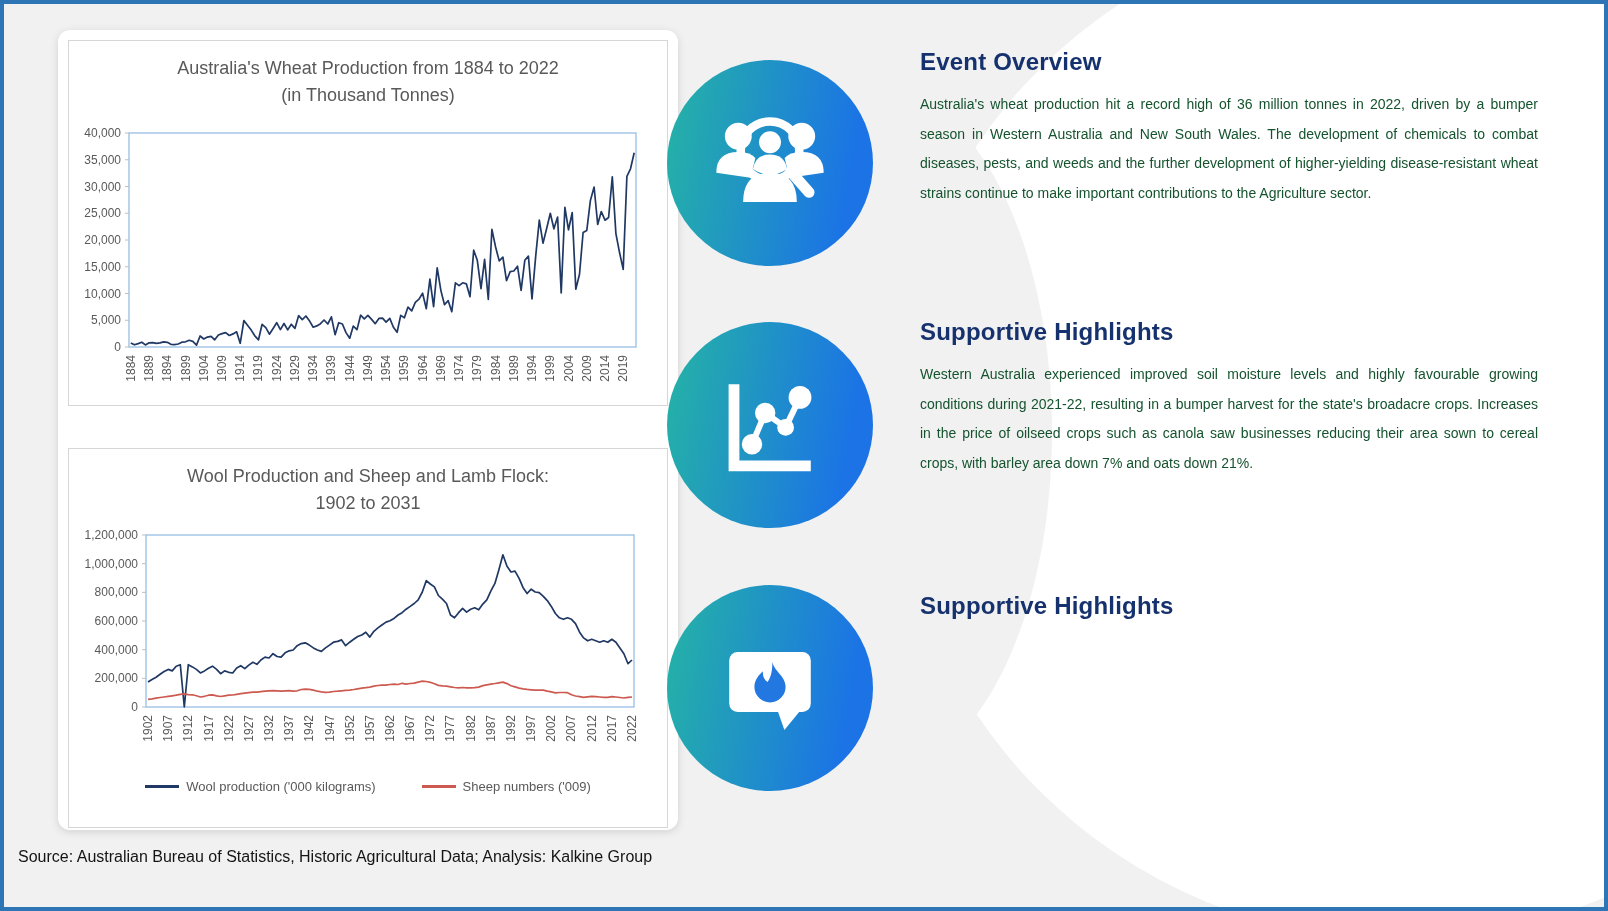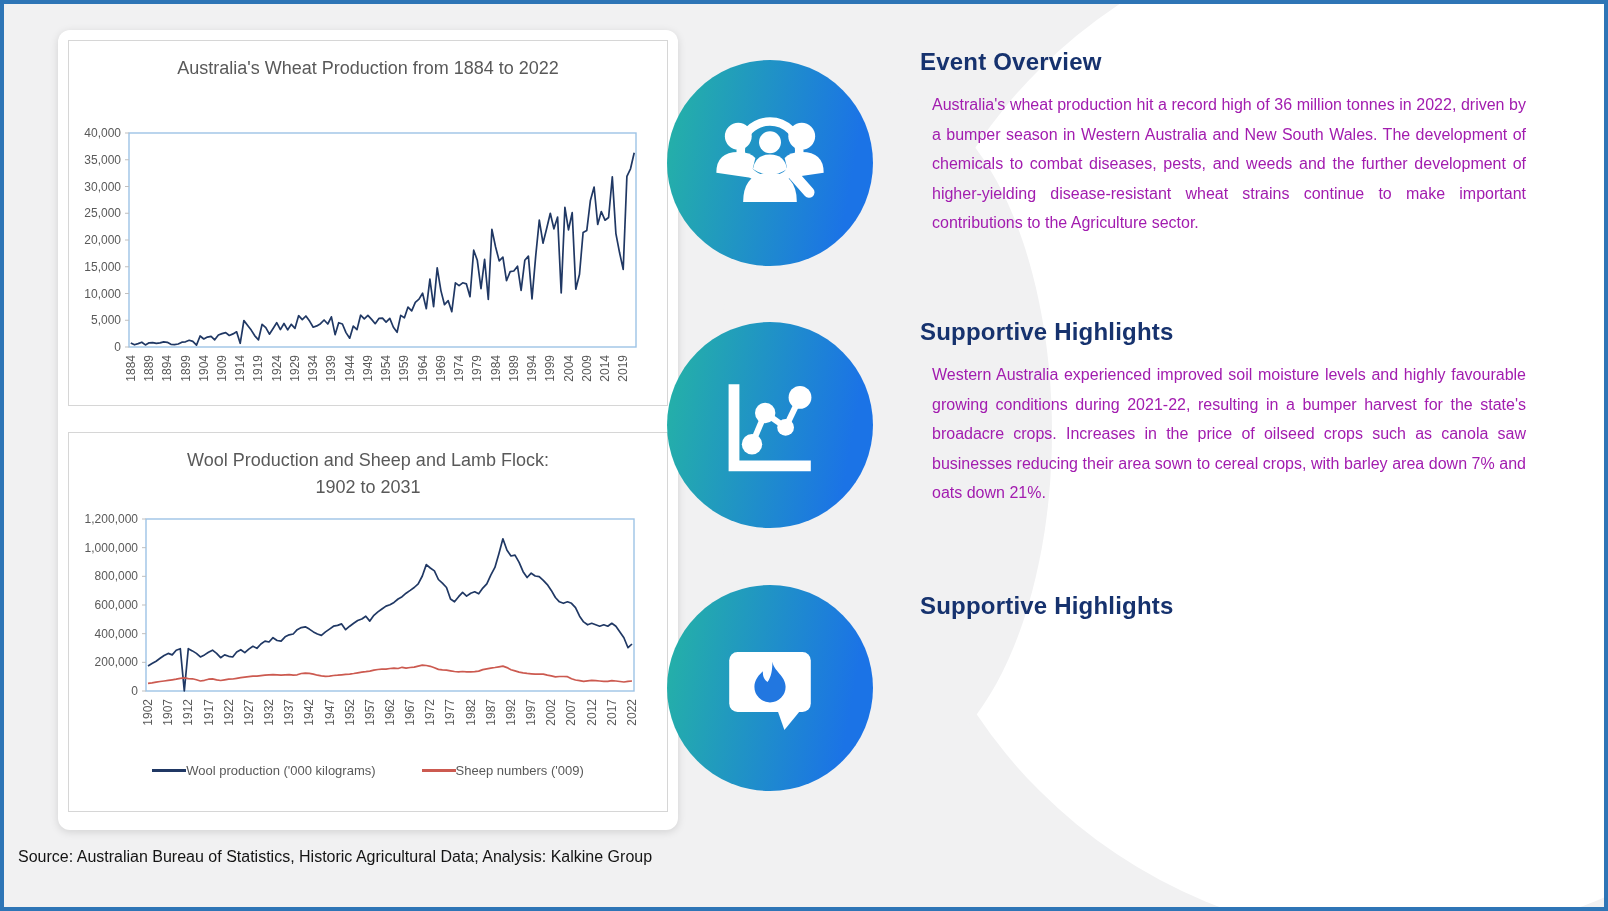--- a/index.html
+++ b/index.html
@@ -26,70 +26,71 @@
   .left-card{
     position:absolute;left:18px;top:30px;width:620px;height:800px;
     background:#ffffff;border-radius:12px;
     box-shadow:0 2px 8px rgba(0,0,0,0.13);z-index:2;margin-left:40px;
   }
   .chart-box{
     position:absolute;left:10px;width:598px;background:#ffffff;
     border:1px solid #d6d6d6;
   }
   .chart-box.one{top:10px;height:364px;}
-  .chart-box.two{top:402px;height:378px;}
+  .chart-box.two{top:418px;height:378px;}
   .chart-title{
     position:absolute;left:0;right:0;text-align:center;
     color:#595959;font-size:18px;line-height:27px;
   }
   .chart-svg{position:absolute;left:0;top:0;}
   .legend-row{
     position:absolute;left:0;right:0;top:330px;
     display:flex;justify-content:center;gap:46px;align-items:center;
   }
-  .legend-item{display:flex;align-items:center;}
+  .legend-item{display:flex;align-items:center;gap:7px;}
   .legend-line{display:inline-block;width:34px;height:2.4px;}
   .legend-label{font-size:13px;color:#595959;}
   
   .icon-circle{
     position:absolute;left:667px;width:206px;height:206px;border-radius:50%;
     background:linear-gradient(100deg,#25b4a4 0%,#1b73e6 85%);
     z-index:3;display:flex;align-items:center;justify-content:center;
   }
   .icon-circle.c1{top:60px;}
   .icon-circle.c2{top:322px;}
   .icon-circle.c3{top:585px;}
   
   .text-col{position:absolute;left:920px;width:618px;z-index:3;}
   .section{position:absolute;left:0;width:618px;}
   .section h2{
     margin:0 0 14px 0;font-size:24px;font-weight:700;color:#16326e;
     letter-spacing:0.2px;
   }
   .section p{
-    margin:12px;font-size:16px;line-height:29.5px;color:#a21caf;
+    margin:0;font-size:14px;line-height:29.5px;color:#14532d;
     text-align:justify;
   }
   .s1{top:48px;} .s2{top:318px;} .s3{top:592px;}
   .source-note{
     position:absolute;left:18px;top:848px;z-index:3;
     font-size:16px;color:#141414;
   }
 </style>
 </head>
 <body>
 
 <div class="bg-white-circle"></div>
 <div class="bg-gray-ellipse"></div>
 
 <div class="left-card">
 
   <div class="chart-box one">
     <div class="chart-title" style="top:14px;">
       <div>Australia's Wheat Production from 1884 to 2022</div>
+      <div>(in Thousand Tonnes)</div>
     </div>
     <svg id="chart1" class="chart-svg" width="598" height="362">
         <rect x="60" y="92" width="507" height="214" fill="none" stroke="#9dc3e6" stroke-width="1.4"></rect>
         <line x1="56" y1="306" x2="60" y2="306" stroke="#bfbfbf" stroke-width="1"></line>
         <text x="52" y="310" text-anchor="end" font-size="12" fill="#595959" font-family="Liberation Sans, sans-serif">0</text>
         <line x1="56" y1="279.25" x2="60" y2="279.25" stroke="#bfbfbf" stroke-width="1"></line>
         <text x="52" y="283.25" text-anchor="end" font-size="12" fill="#595959" font-family="Liberation Sans, sans-serif">5,000</text>
         <line x1="56" y1="252.5" x2="60" y2="252.5" stroke="#bfbfbf" stroke-width="1"></line>
         <text x="52" y="256.5" text-anchor="end" font-size="12" fill="#595959" font-family="Liberation Sans, sans-serif">10,000</text>
         <line x1="56" y1="225.75" x2="60" y2="225.75" stroke="#bfbfbf" stroke-width="1"></line>

